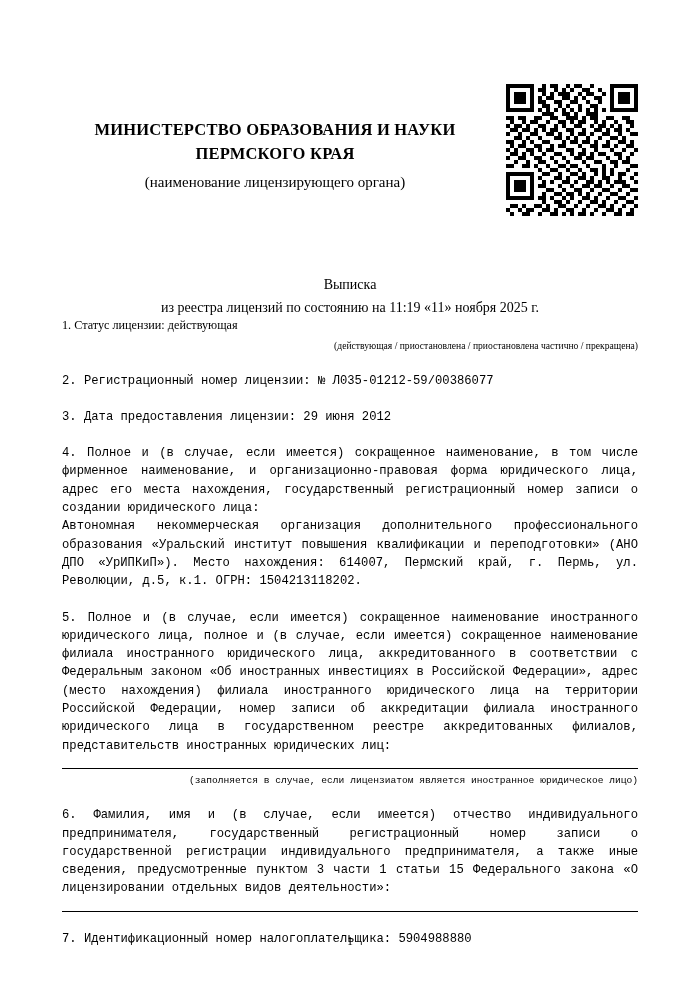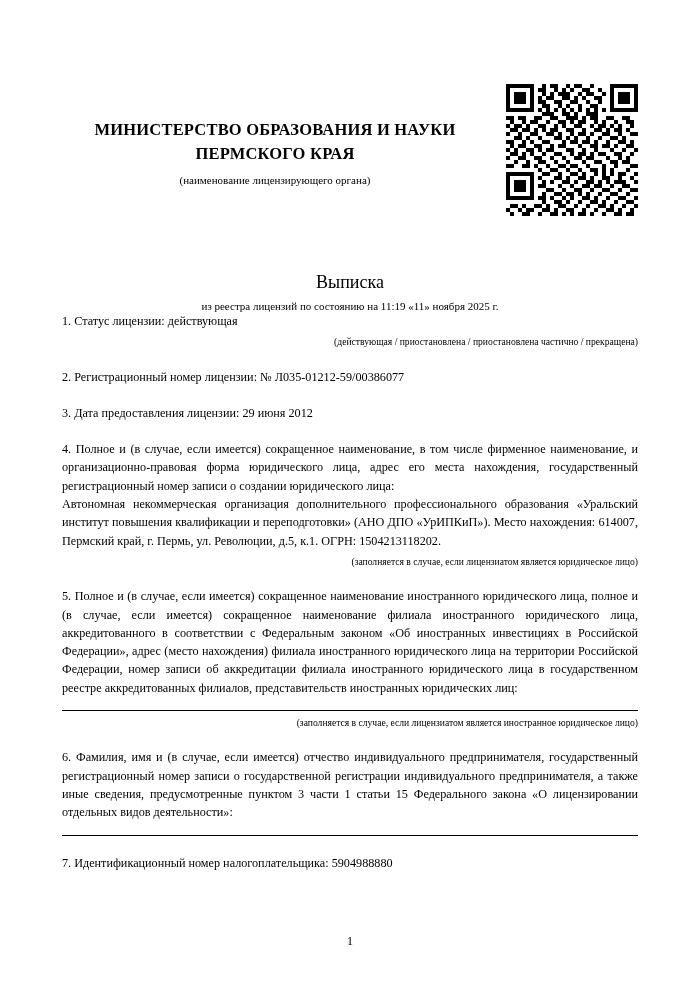--- a/index.html
+++ b/index.html
@@ -33,40 +33,40 @@
     text-align: center;
     padding-right: 150px;
   }
   .org-title {
     font-weight: bold;
     font-size: 16.5px;
     line-height: 1.45;
     letter-spacing: 0.2px;
   }
   .org-sub {
-    font-size: 11px;
+    font-size: 15px;
     margin-top: 8px;
   }
 
   .doc-title-block {
     text-align: center;
     margin-top: 86px;
   }
-  .doc-title { font-size: 18px; }
-  .doc-subtitle { font-size: 11px; margin-top: 7px; }
+  .doc-title { font-size: 14px; }
+  .doc-subtitle { font-size: 14px; margin-top: 7px; }
 
   .body-block { }
 
   .item {
     font-size: 12.2px;
     line-height: 1.5;
     text-align: justify;
     margin-bottom: 0;
   }
-  .item + .item { margin-top: 18px; }
+  .item + .item { margin-top: 18px; font-family: Liberation Mono, monospace; }
 
   .note {
     font-size: 9.6px;
     text-align: right;
     margin-top: 5px;
   }
 
   .fill-line {
     border-top: 1.2px solid #000;
     margin-top: 13px;
@@ -451,21 +451,20 @@
       <div class="nowrap-last">2. Регистрационный номер лицензии: № Л035-01212-59/00386077</div>
     </div>
 
     <div class="item">
       <div class="nowrap-last">3. Дата предоставления лицензии: 29 июня 2012</div>
     </div>
 
     <div class="item">
       <div class="justify">4. Полное и (в случае, если имеется) сокращенное наименование, в том числе фирменное наименование, и организационно-правовая форма юридического лица, адрес его места нахождения, государственный регистрационный номер записи о создании юридического лица:</div>
       <div class="justify">Автономная некоммерческая организация дополнительного профессионального образования «Уральский институт повышения квалификации и переподготовки» (АНО ДПО «УрИПКиП»). Место нахождения: 614007, Пермский край, г. Пермь, ул. Революции, д.5, к.1. ОГРН: 1504213118202.</div>
-      <div class="note">(заполняется в случае, если лицензиатом является юридическое лицо)</div>
     </div>
 
     <div class="item">
       <div class="justify">5. Полное и (в случае, если имеется) сокращенное наименование иностранного юридического лица, полное и (в случае, если имеется) сокращенное наименование филиала иностранного юридического лица, аккредитованного в соответствии с Федеральным законом «Об иностранных инвестициях в Российской Федерации», адрес (место нахождения) филиала иностранного юридического лица на территории Российской Федерации, номер записи об аккредитации филиала иностранного юридического лица в государственном реестре аккредитованных филиалов, представительств иностранных юридических лиц:</div>
       <div class="fill-line"></div>
       <div class="note">(заполняется в случае, если лицензиатом является иностранное юридическое лицо)</div>
     </div>
 
     <div class="item">
       <div class="justify">6. Фамилия, имя и (в случае, если имеется) отчество индивидуального предпринимателя, государственный регистрационный номер записи о государственной регистрации индивидуального предпринимателя, а также иные сведения, предусмотренные пунктом 3 части 1 статьи 15 Федерального закона «О лицензировании отдельных видов деятельности»:</div>

